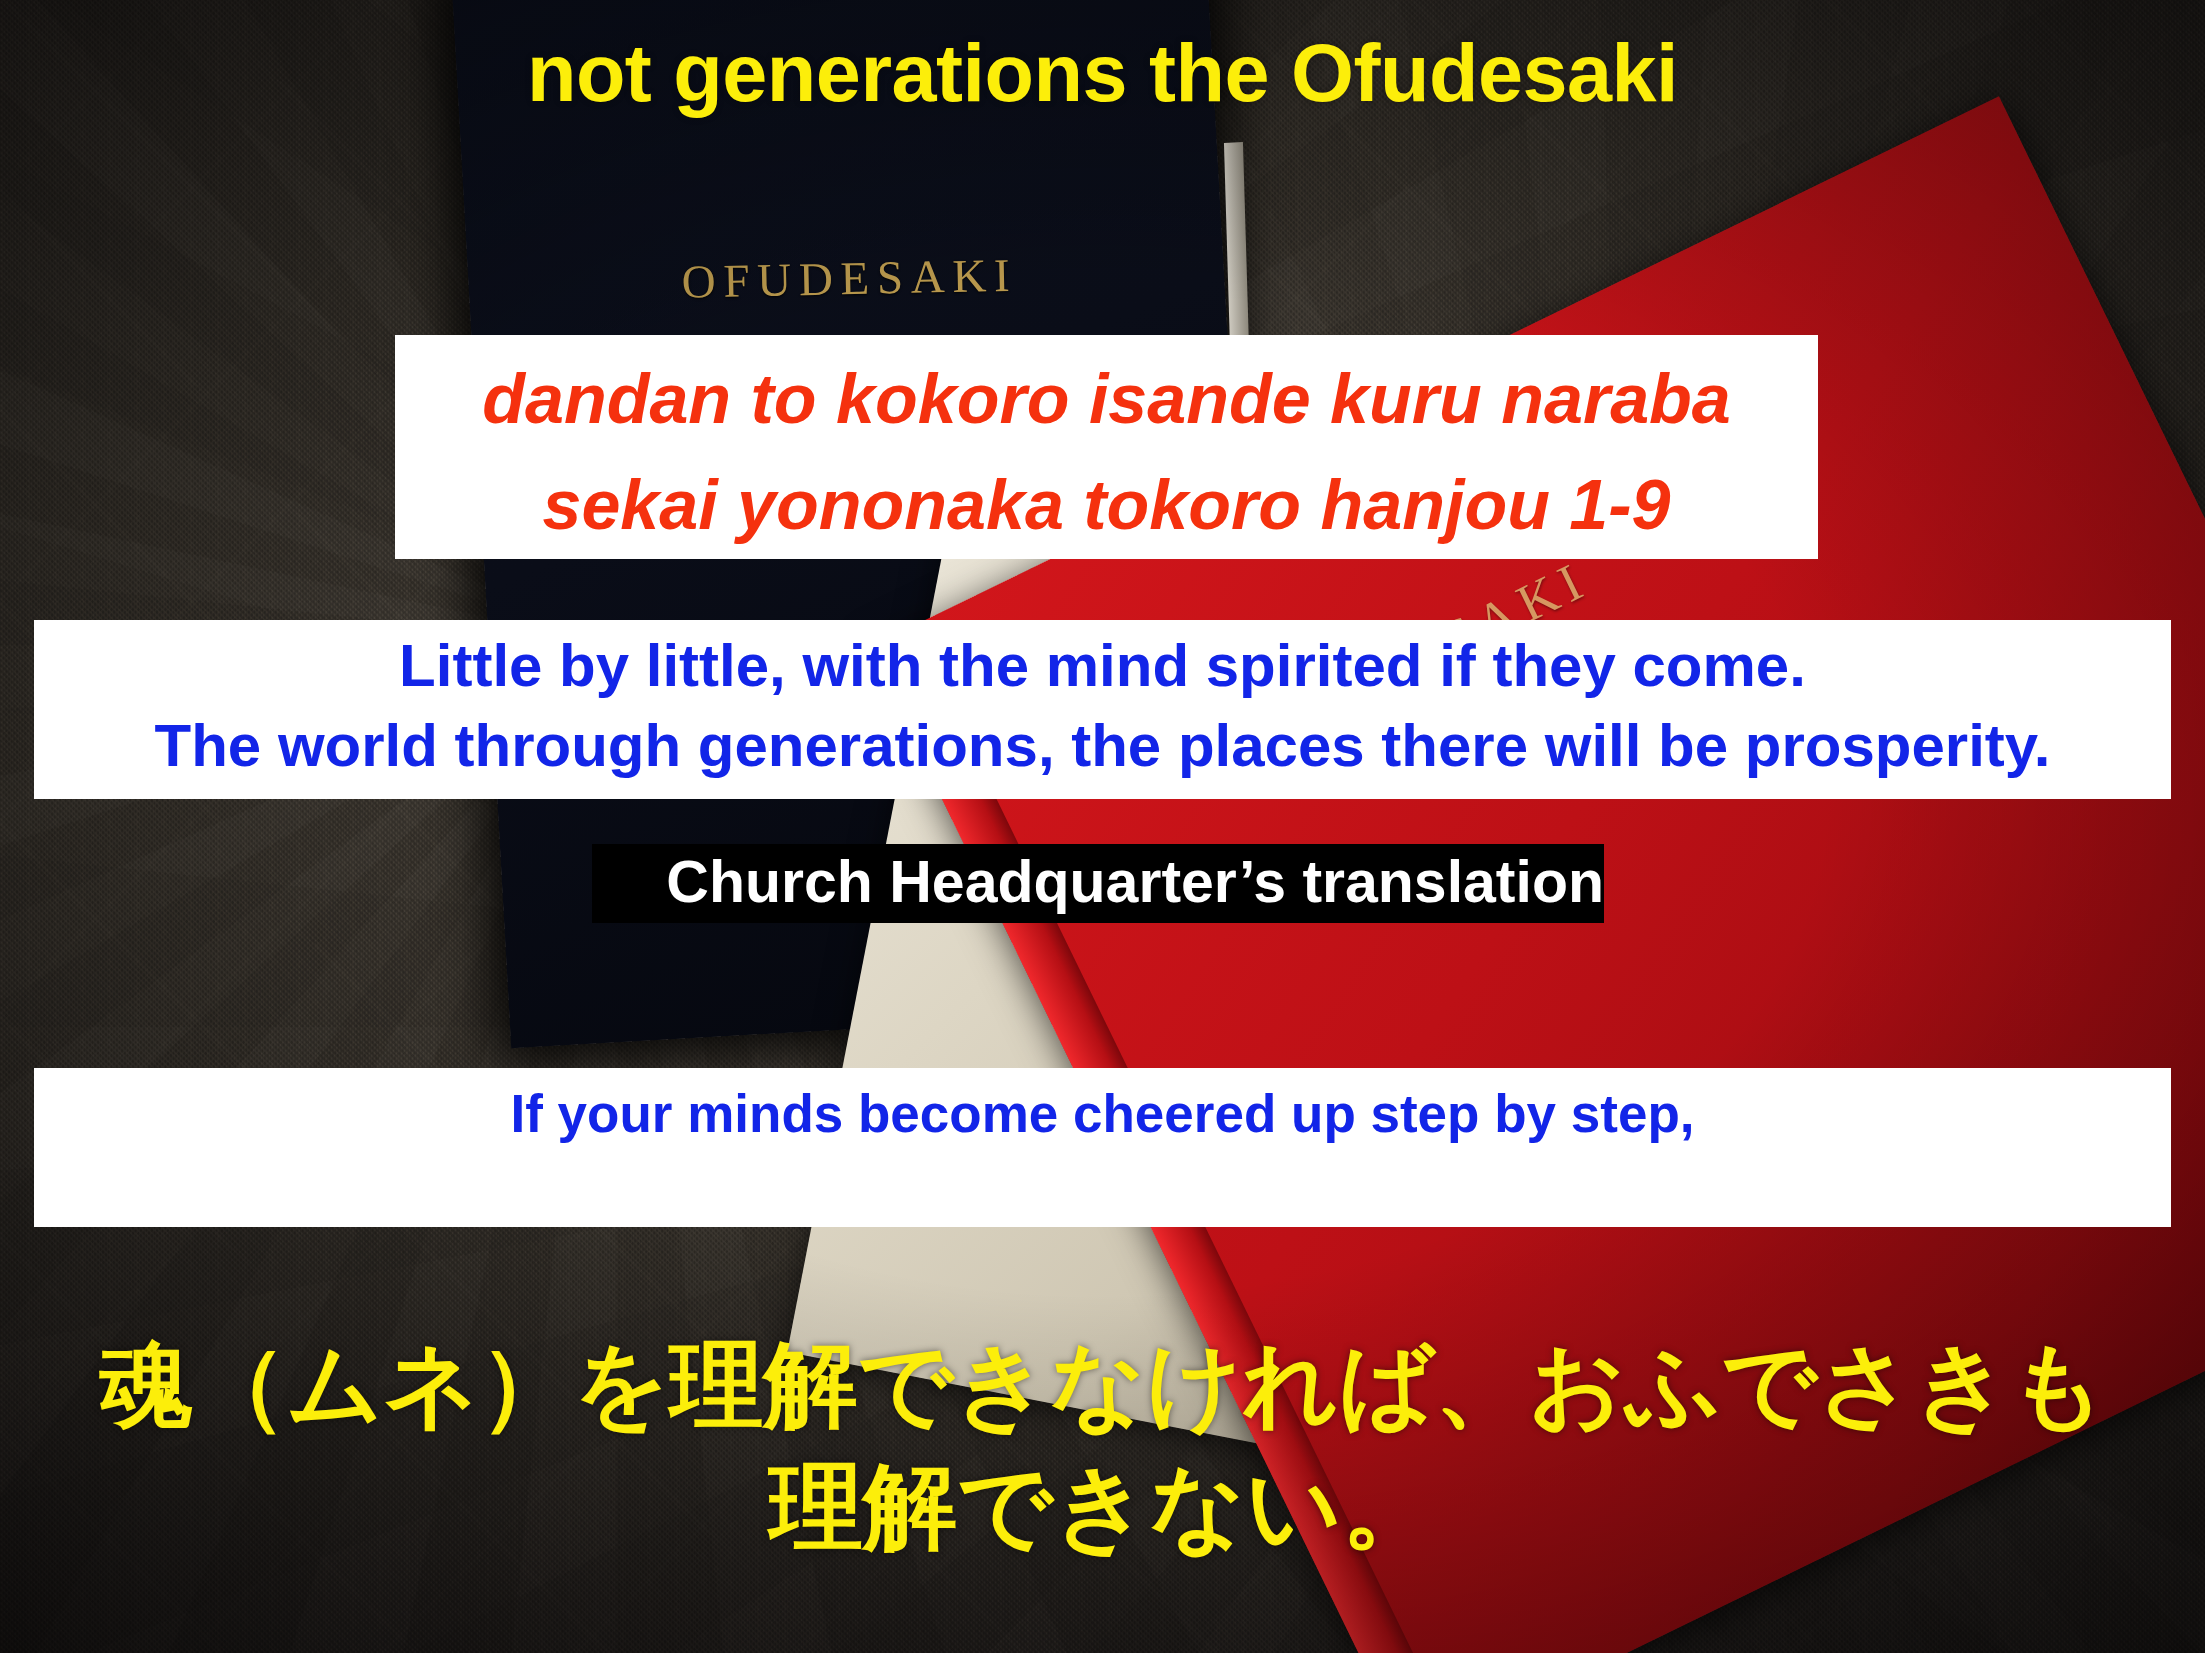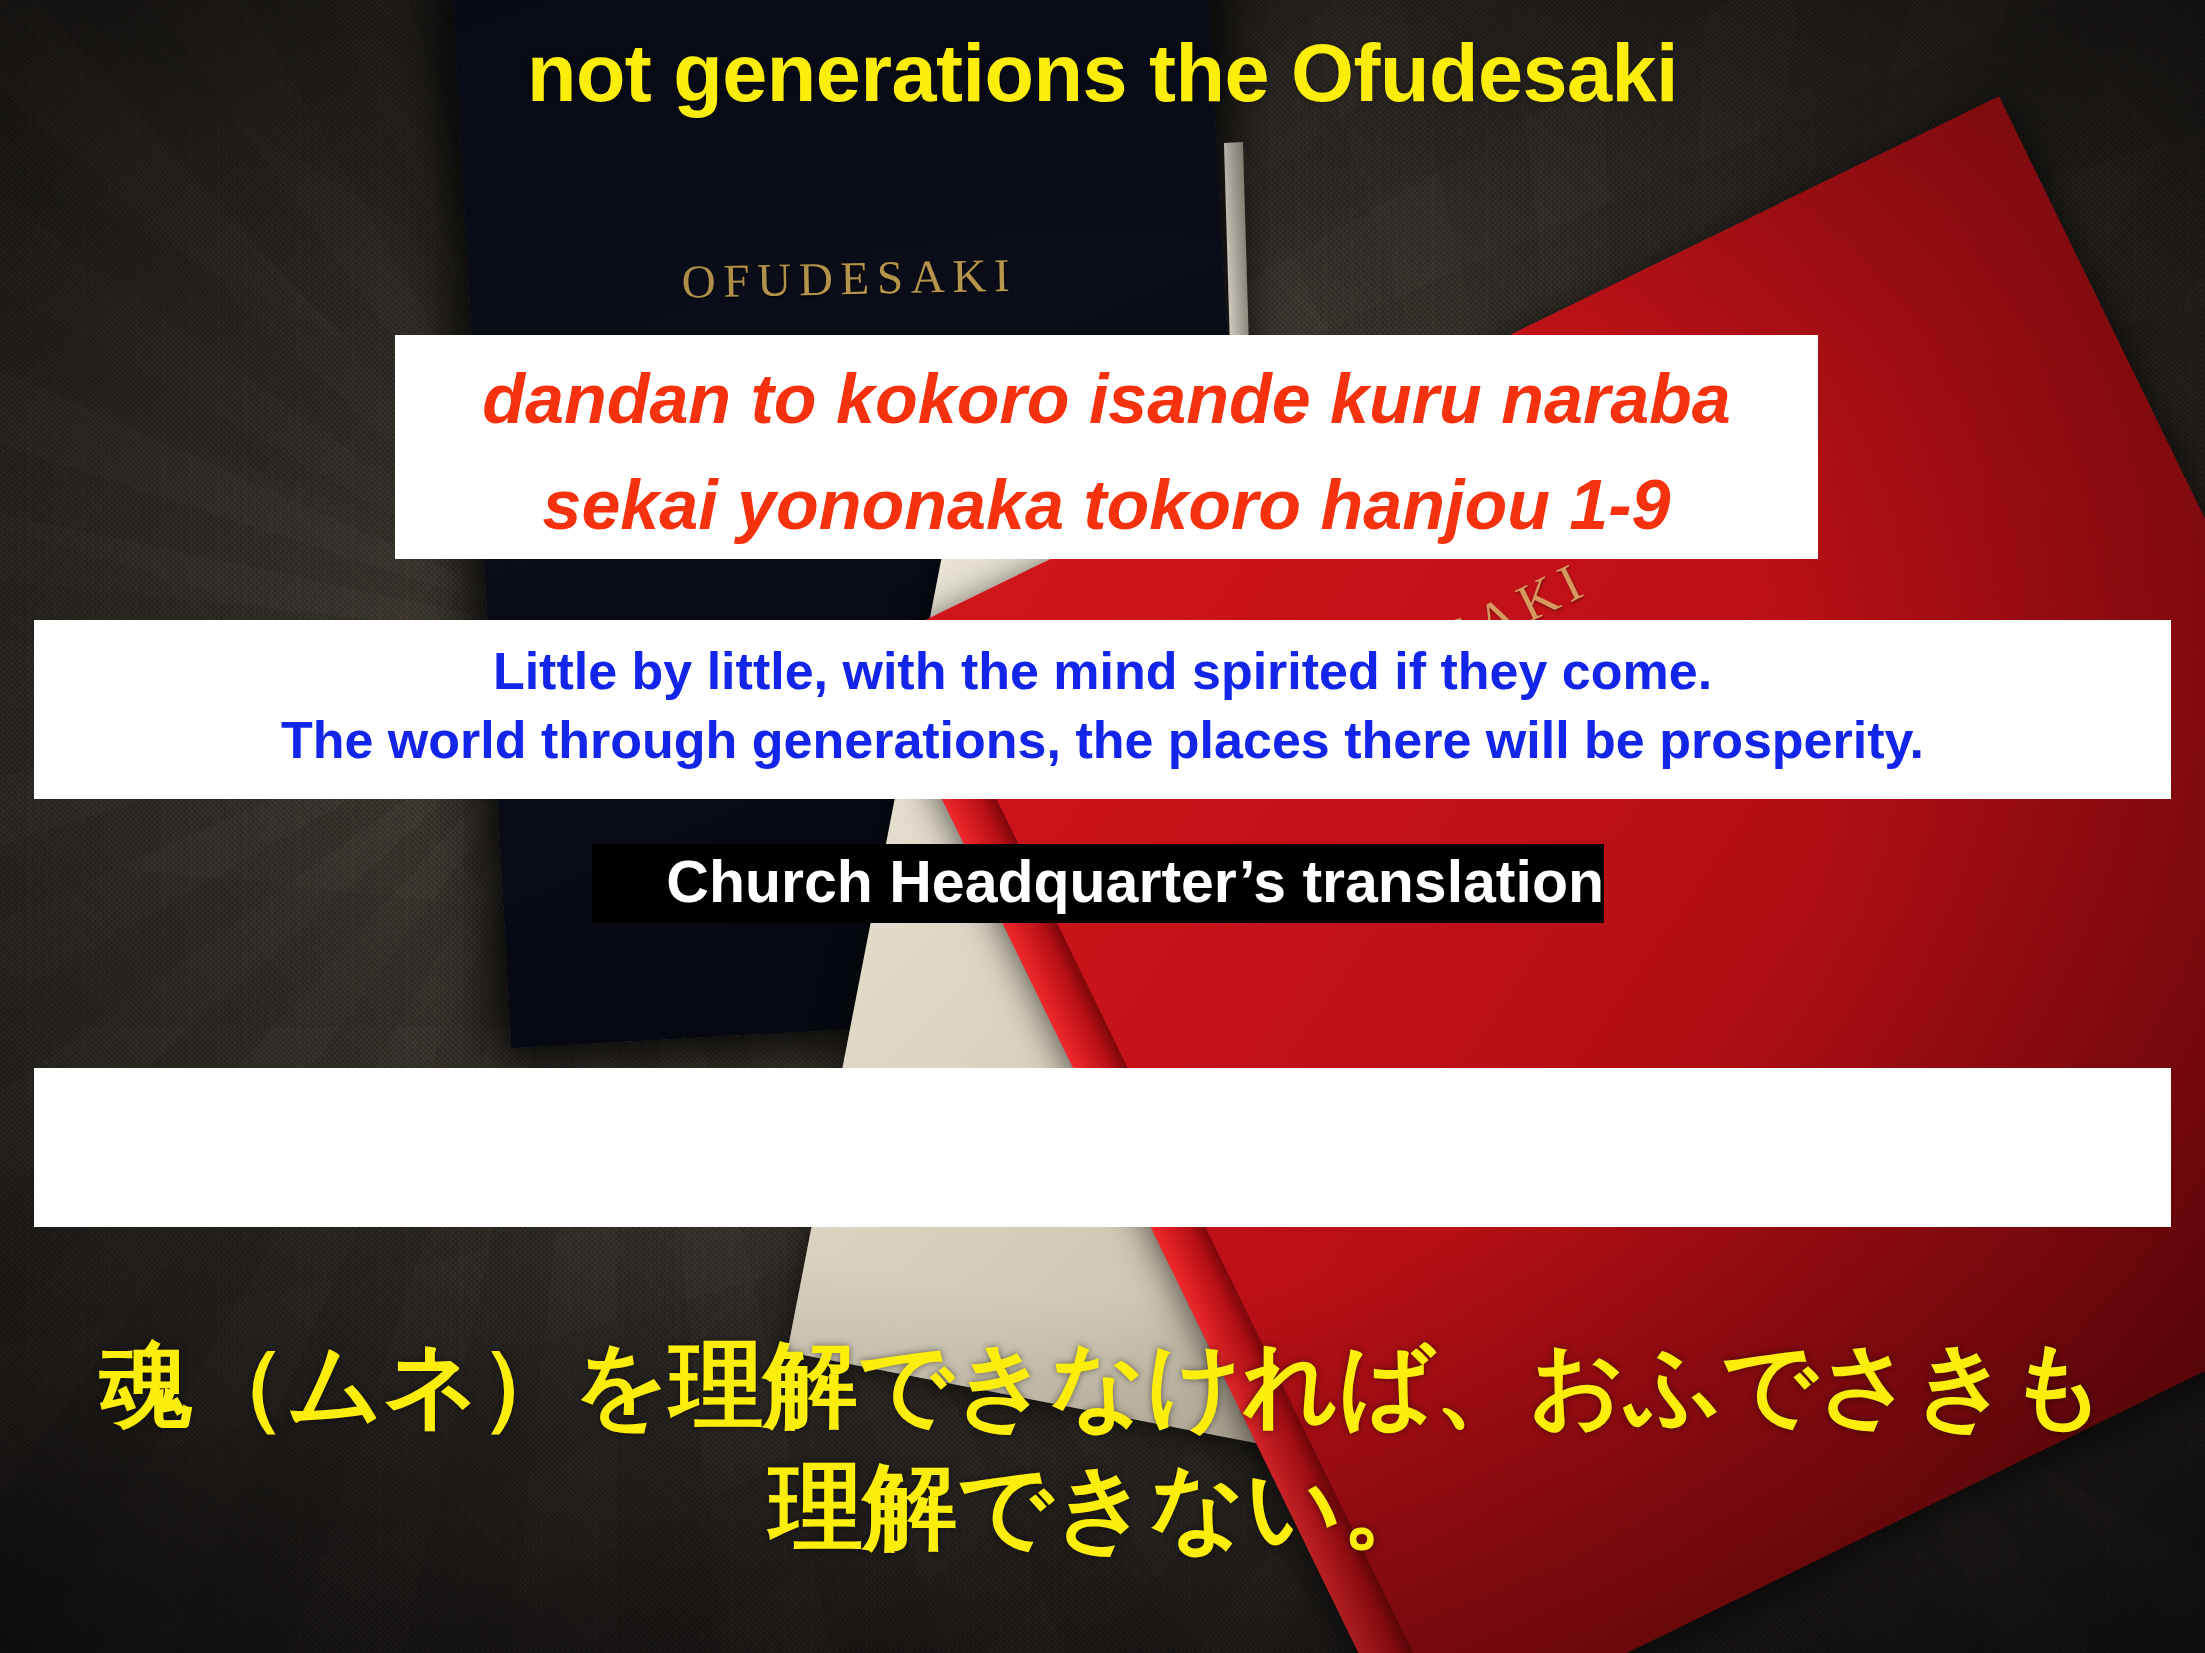--- a/index.html
+++ b/index.html
@@ -173,23 +173,23 @@
     padding-top: 11px;
     letter-spacing: 0px;
   }
 
   .panel-lit {
     left: 34px; top: 620px;
     width: 2137px; height: 179px;
     text-align: center;
     color: #1225E8;
     font-weight: bold;
-    font-size: 52px;
+    font-size: 60px;
     line-height: 1.33;
-    padding-top: 17px;
+    padding-top: 6px;
   }
 
   .panel-hq {
     left: 592px; top: 844px;
     width: 1012px; height: 79px;
     background: #000000;
     color: #ffffff;
     text-align: right;
     font-weight: bold;
     font-size: 59px;
@@ -265,20 +265,21 @@
   <div class="panel panel-lit">
     <span class="line">Little by little, with the mind spirited if they come.</span>
     <span class="line">The world through generations, the places there will be prosperity.</span>
   </div>
 
   <div class="panel panel-hq">
     <span class="line">Church Headquarter’s translation</span>
   </div>
 
   <div class="panel panel-official">
+    <span class="line">If your minds become cheered up step by step,</span>
   </div>
 
   <div class="jp-block">
     <span class="line">魂（ムネ）を理解できなければ、おふでさきも</span>
     <span class="line">理解できない。</span>
   </div>
 
 </div>
 
 

